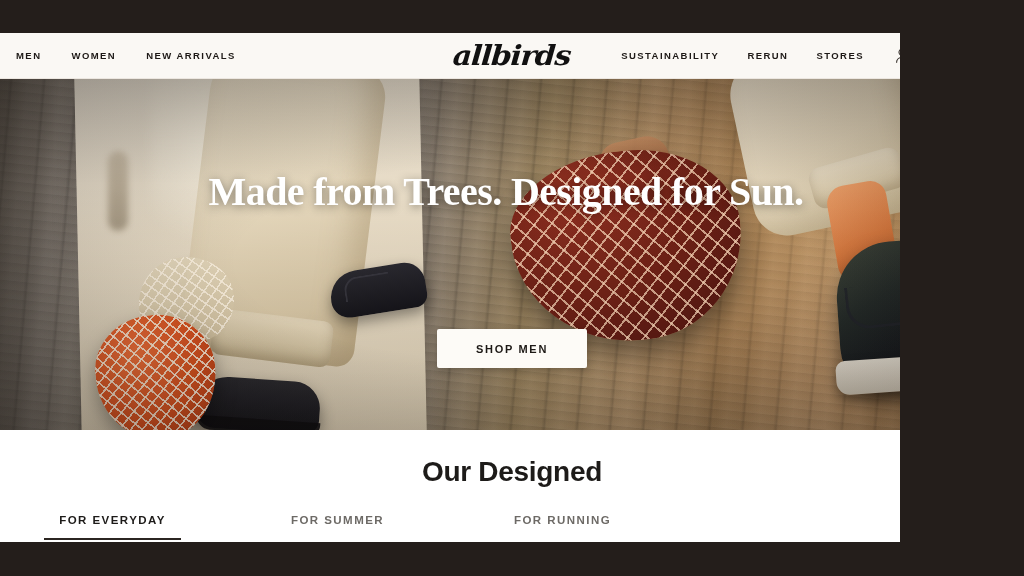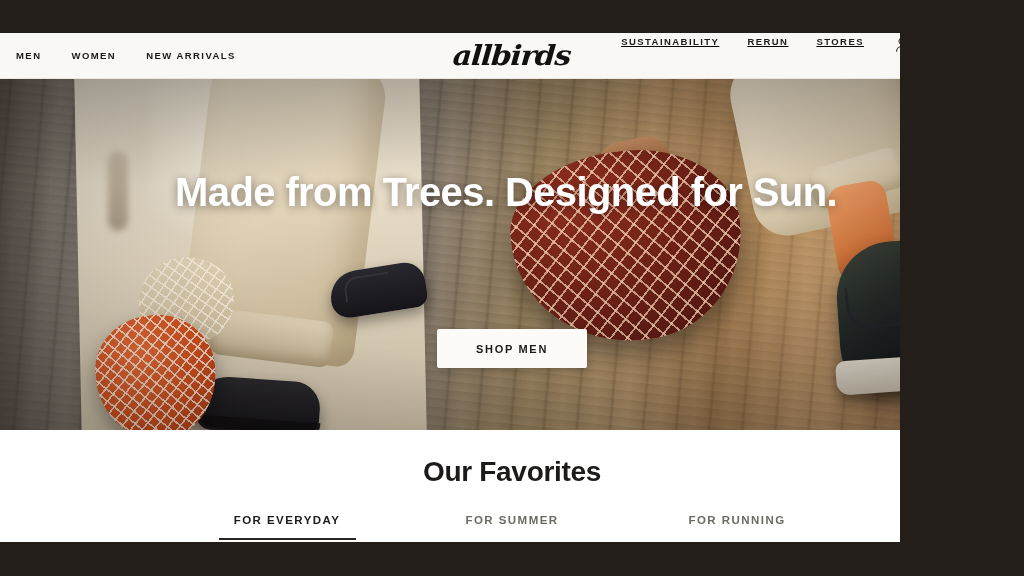--- a/index.html
+++ b/index.html
@@ -45,23 +45,22 @@
     height: 46px;
     display: flex;
     align-items: center;
     gap: 26px;
   }
   .nav-right {
     position: absolute;
     right: 14px; top: 0;
     height: 46px;
     display: flex;
-    align-items: flex-start;
+    align-items: center;
     gap: 24px;
-    text-decoration: underline;
   }
   .nav-link {
     font-size: 9.5px;
     font-weight: bold;
     letter-spacing: 1.45px;
     color: #1d1916;
     text-transform: uppercase;
     white-space: nowrap;
     cursor: pointer;
     line-height: 1;
@@ -396,20 +395,21 @@
     position: absolute; inset: 0;
     background:
       radial-gradient(ellipse at 50% 52%, rgba(0,0,0,0) 38%, rgba(20,15,10,0.30) 100%),
       linear-gradient(180deg, rgba(0,0,0,0.12) 0%, rgba(0,0,0,0) 30%, rgba(0,0,0,0.10) 100%);
   }
 
   .hero-copy {
     position: absolute;
     left: 0; right: 12px; top: 92px;
     text-align: center;
+    font-family: Liberation Serif, serif;
   }
   .hero-title {
     margin: 0;
     font-size: 40px;
     font-weight: bold;
     letter-spacing: -0.6px;
     color: #ffffff;
     text-shadow: 0 2px 10px rgba(0,0,0,0.42);
     line-height: 1.05;
   }
@@ -463,21 +463,20 @@
     font-size: 28px;
     font-weight: bold;
     color: #1d1b19;
     letter-spacing: -0.3px;
     line-height: 1;
   }
   .fav-tabs {
     position: absolute;
     left: 0; right: 0; top: 84px;
     display: flex;
-    justify-content: center;
     gap: 0;
   }
   .fav-tab {
     width: 225px;
     text-align: center;
     font-size: 11.5px;
     font-weight: bold;
     letter-spacing: 1.45px;
     color: #6d6a66;
     cursor: pointer;
@@ -595,21 +594,21 @@
     <div class="hero-copy">
       <h1 class="hero-title">Made from Trees. Designed for Sun.</h1>
     </div>
 
     <div class="hero-buttons">
       <button class="hero-btn">SHOP MEN</button>
     </div>
   </div>
 
   <div class="favorites">
-    <h2 class="fav-title">Our Favorites</h2>
+    <h2 class="fav-title">Our Designed</h2>
     <div class="fav-tabs">
       <div class="fav-tab active">FOR EVERYDAY</div>
       <div class="fav-tab">FOR SUMMER</div>
       <div class="fav-tab">FOR RUNNING</div>
     </div>
   </div>
 
   <div class="bottomband"></div>
 
 </div>

